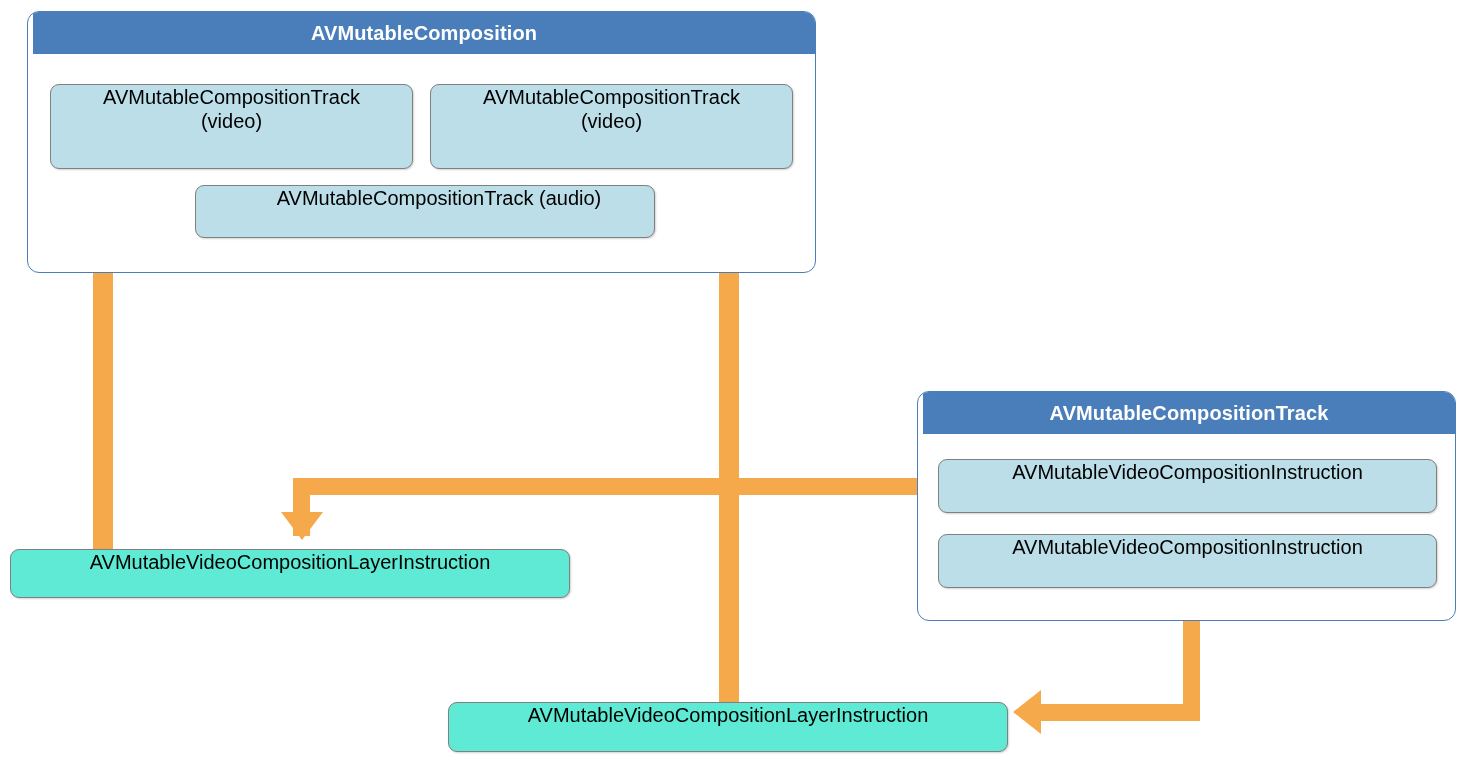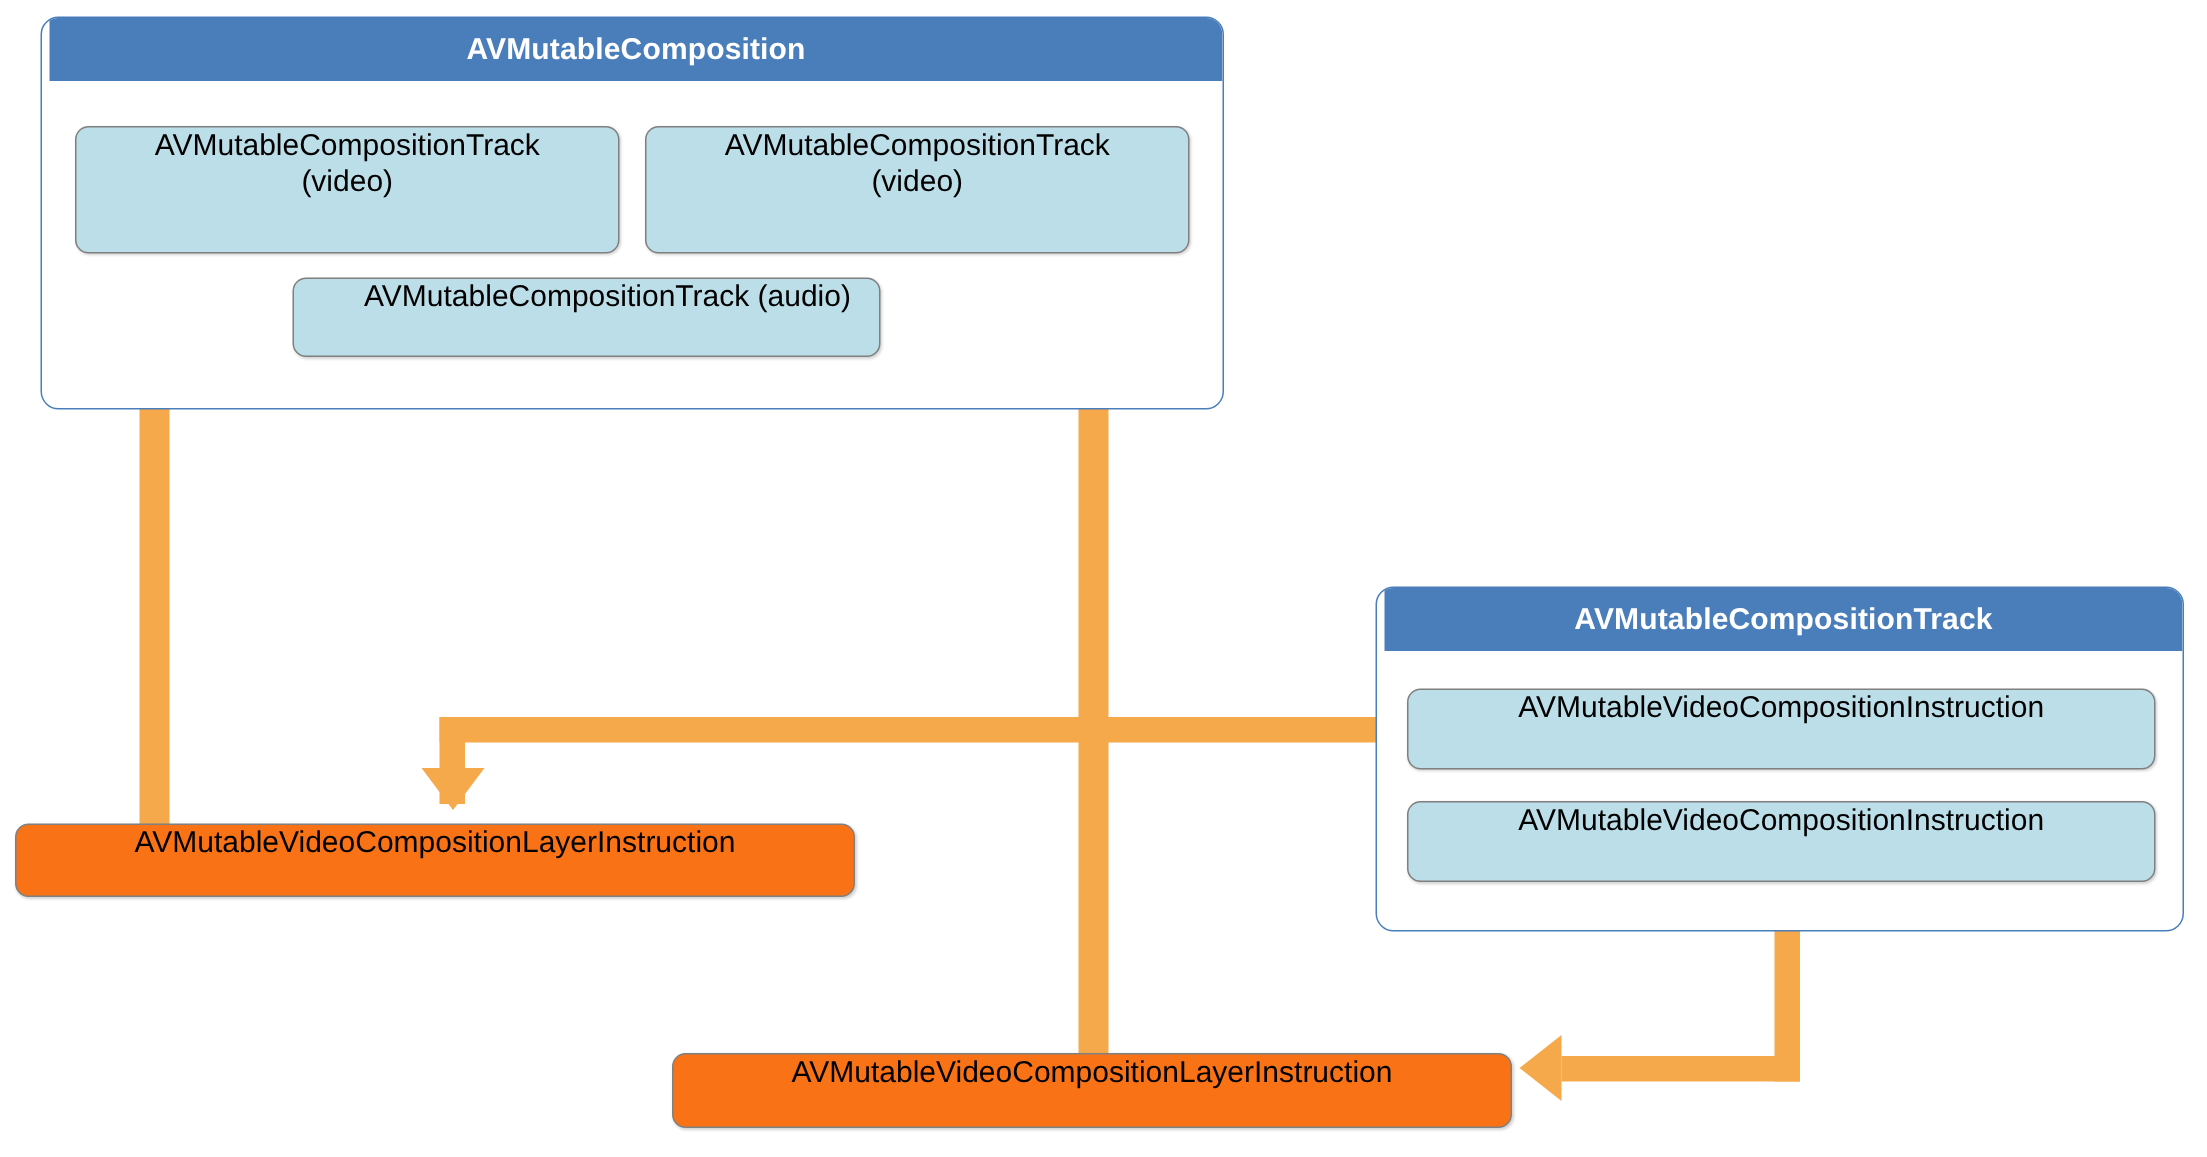--- a/index.html
+++ b/index.html
@@ -52,21 +52,21 @@
     display: flex;
     align-items: flex-start;
     justify-content: center;
     text-align: center;
     font-size: 20px;
     color: #000000;
     line-height: 1.22;
     box-shadow: 1px 1px 2px rgba(0,0,0,0.18);
   }
   .node.blue   { background: #BBDEE8; }
-  .node.green  { background: #f97316; }
+  .node.green  { background: #5eead4; }
 
   
   .conn {
     position: absolute;
     background: #F5A94A;
   }
   .arrowhead {
     position: absolute;
     width: 0;
     height: 0;
@@ -117,21 +117,21 @@
     </span>
   </div>
 
   <div class="node blue" style="left:430px; top:84px; width:363px; height:85px;">
     <span>
       <span>AVMutableCompositionTrack</span><br>
       <span>(video)</span>
     </span>
   </div>
 
-  <div class="node blue" style="left:195px; top:185px; width:392px; height:53px;padding-left:28px;">
+  <div class="node blue" style="left:195px; top:185px; width:460px; height:53px;padding-left:28px;">
     <span>AVMutableCompositionTrack (audio)</span>
   </div>
 
   <div class="group-box" style="left:917px; top:391px; width:539px; height:230px;">
     <div class="group-header">AVMutableCompositionTrack</div>
   </div>
 
   <div class="node blue" style="left:938px; top:459px; width:499px; height:54px;">
     <span>AVMutableVideoCompositionInstruction</span>
   </div>

